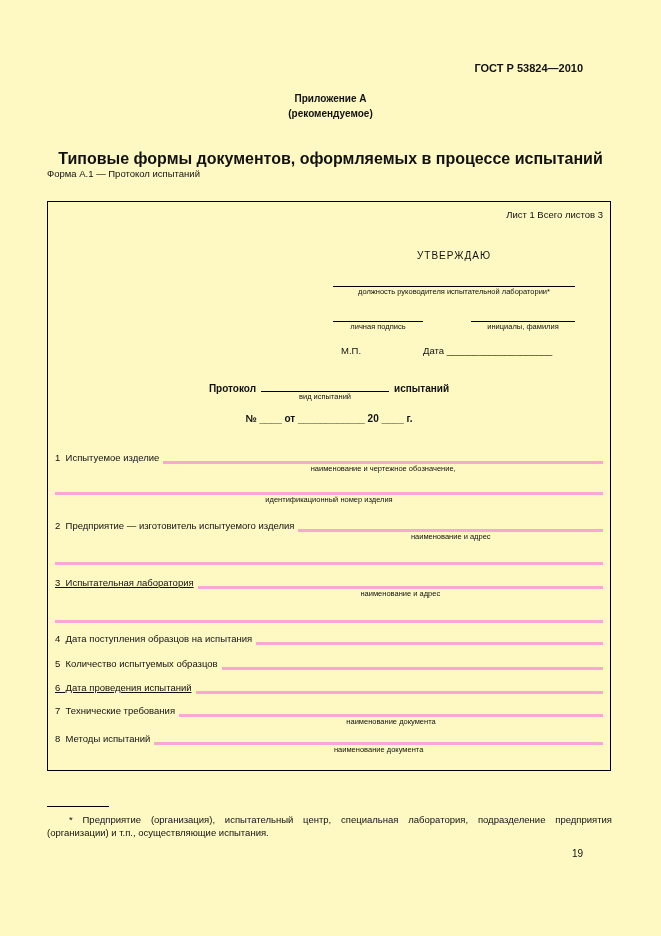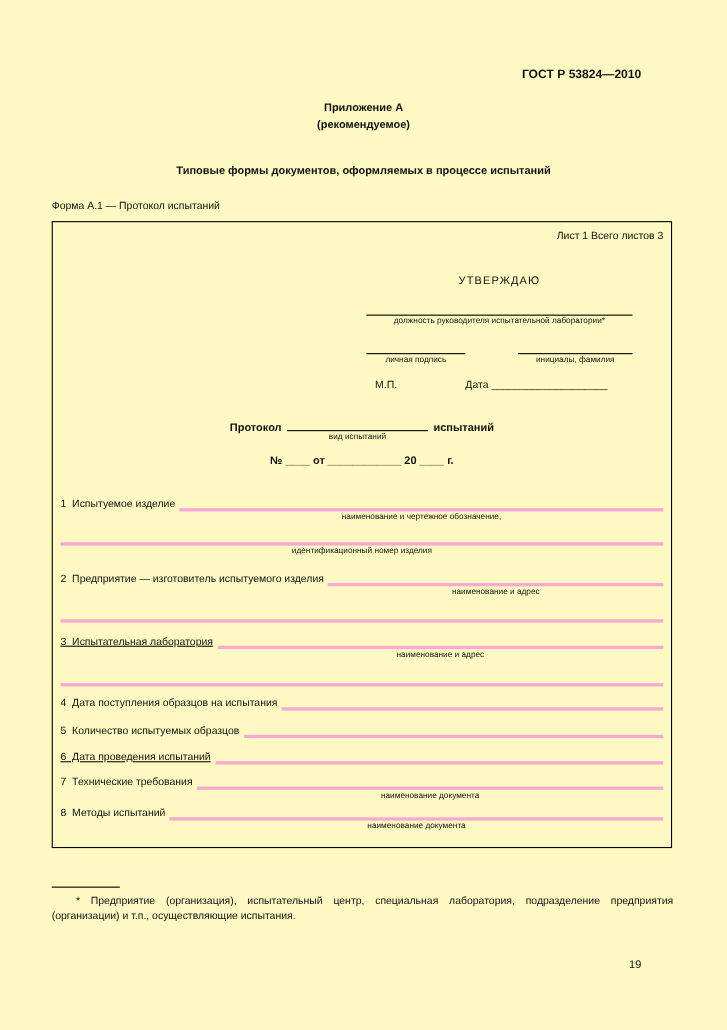--- a/index.html
+++ b/index.html
@@ -15,24 +15,24 @@
   .gost-header {
     position: absolute; top: 62px; right: 78px;
     font-weight: bold; font-size: 11px;
   }
   .appendix {
     position: absolute; top: 91px; left: 0; width: 661px;
     text-align: center; font-weight: bold; font-size: 10px; line-height: 15px;
   }
   .main-title {
     position: absolute; top: 150px; left: 30px; width: 601px;
-    text-align: center; font-weight: bold; font-size: 10px;
+    text-align: center; font-weight: bold; font-size: 16px;
   }
   .form-label {
-    position: absolute; top: 182px; left: 47px; font-size: 9.5px;
+    position: absolute; top: 168px; left: 47px; font-size: 9.5px;
   }
   .form-box {
     position: absolute; top: 201px; left: 47px;
     width: 564px; height: 570px;
     border: 1px solid #000;
     padding: 0 7px;
     font-size: 9.5px;
   }
   .sheet-info { text-align: right; font-size: 9.5px; margin-top: 7px; white-space: pre; }
 
@@ -69,21 +69,21 @@
   .mt15 { margin-top: 15px; } .mt18 { margin-top: 18px; }
   .mt20 { margin-top: 20px; } .mt21 { margin-top: 21px; }
   .mt24 { margin-top: 24px; }
 
   .footnote { position: absolute; top: 806px; left: 47px; width: 565px; }
   .footnote-rule { width: 62px; border-top: 1px solid #000; }
   .footnote-text {
     margin-top: 6px; font-size: 9.5px; line-height: 13px;
     text-indent: 22px; text-align: justify;
   }
-  .page-number { position: absolute; top: 872px; right: 78px; font-size: 10px; text-align: right; }
+  .page-number { position: absolute; top: 848px; right: 78px; font-size: 10px; text-align: right; }
 </style>
 </head>
 <body>
 
 <div class="page">
 
   <div class="gost-header">ГОСТ Р 53824—2010</div>
 
   <div class="appendix">
     <div>Приложение А</div>

